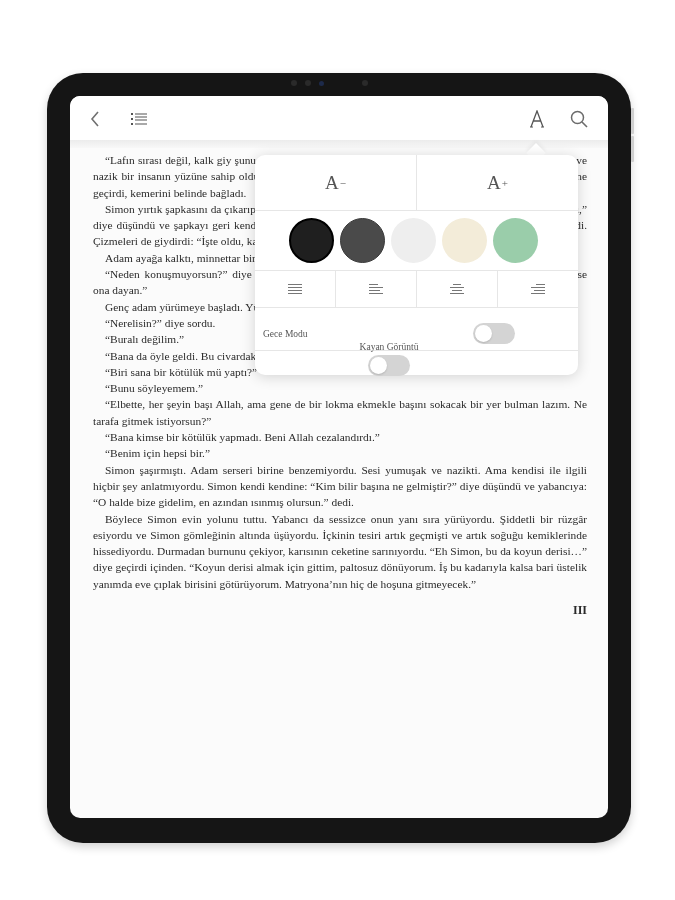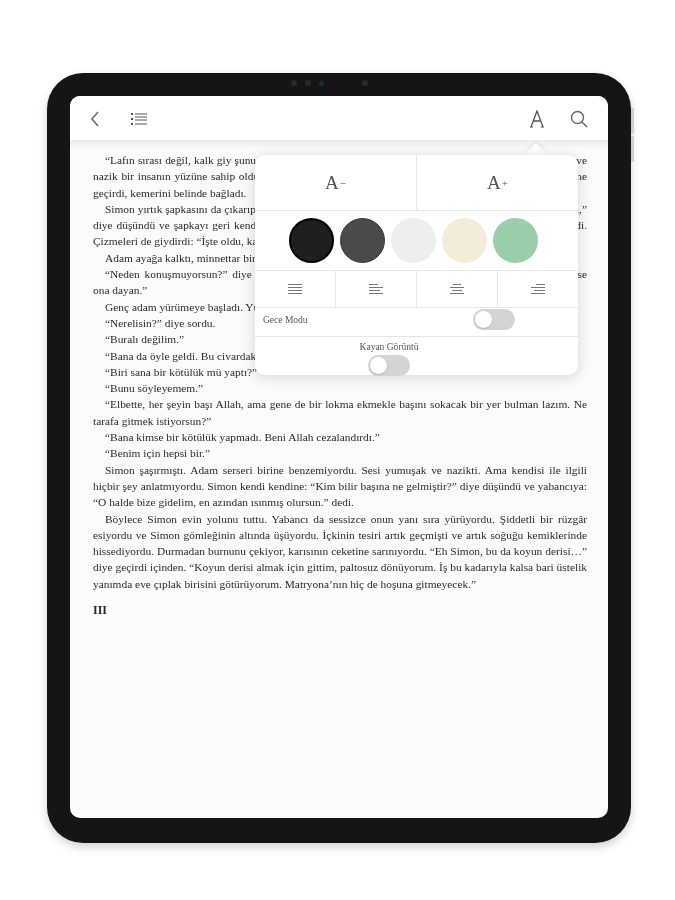--- a/index.html
+++ b/index.html
@@ -34,21 +34,21 @@
     position: absolute; left: 0; top: 44px; width: 100%; height: 8px;
     background: linear-gradient(#ececec, #f8f8f8);
   }
 
   .reader {
     position: absolute; left: 23px; top: 56px; width: 494px;
     font-family: "Liberation Serif", serif; font-size: 11.4px; line-height: 16.3px; color: #2a2a2a;
     text-align: justify;
   }
   .reader p { text-indent: 12px; }
-  .reader .chapter { text-align: left; font-weight: bold; margin-top: 10px; text-indent: 0; font-size: 12px; }
+  .reader .chapter { text-align: right; font-weight: bold; margin-top: 10px; text-indent: 0; font-size: 12px; }
 
   .popover {
     position: absolute; left: 185px; top: 59px; width: 323px; height: 220px;
     background: #ffffff; border-radius: 10px;
     box-shadow: 0 2px 14px rgba(0,0,0,0.16);
     font-family: "Liberation Sans", sans-serif;
   }
   .popover-arrow {
     position: absolute; left: 459px; top: 50px; width: 14px; height: 14px; background: #ffffff;
     transform: rotate(45deg); box-shadow: -2px -2px 4px rgba(0,0,0,0.05);
@@ -66,21 +66,21 @@
   .swatch { width: 45px; height: 45px; border-radius: 50%; cursor: pointer; }
 
   .align-row { top: 116px; height: 37px; display: flex; }
   .align-row .cell {
     flex: 1; display: flex; align-items: center; justify-content: center; cursor: pointer;
     border-right: 1px solid #e6e6e6;
   }
   .align-row .cell:last-child { border-right: none; }
 
   .toggle-row { height: 34px; display: flex; align-items: center; justify-content: space-between; padding: 0 63px 0 8px; }
-  .toggle-row.night { top: 148px; }
+  .toggle-row.night { top: 162px; }
   .toggle-row.scroll { top: 187px; border-bottom: none; flex-direction: column; }
   .toggle-label { font-family: "Liberation Serif", serif; font-size: 9.5px; color: #555; }
   .toggle {
     width: 42px; height: 21px; border-radius: 11px; background: #d4d4d4; position: relative; cursor: pointer;
   }
   .toggle .knob {
     position: absolute; left: 2px; top: 2px; width: 17px; height: 17px; border-radius: 50%; background: #ffffff;
     box-shadow: 0 1px 2px rgba(0,0,0,0.15);
   }
 </style>

